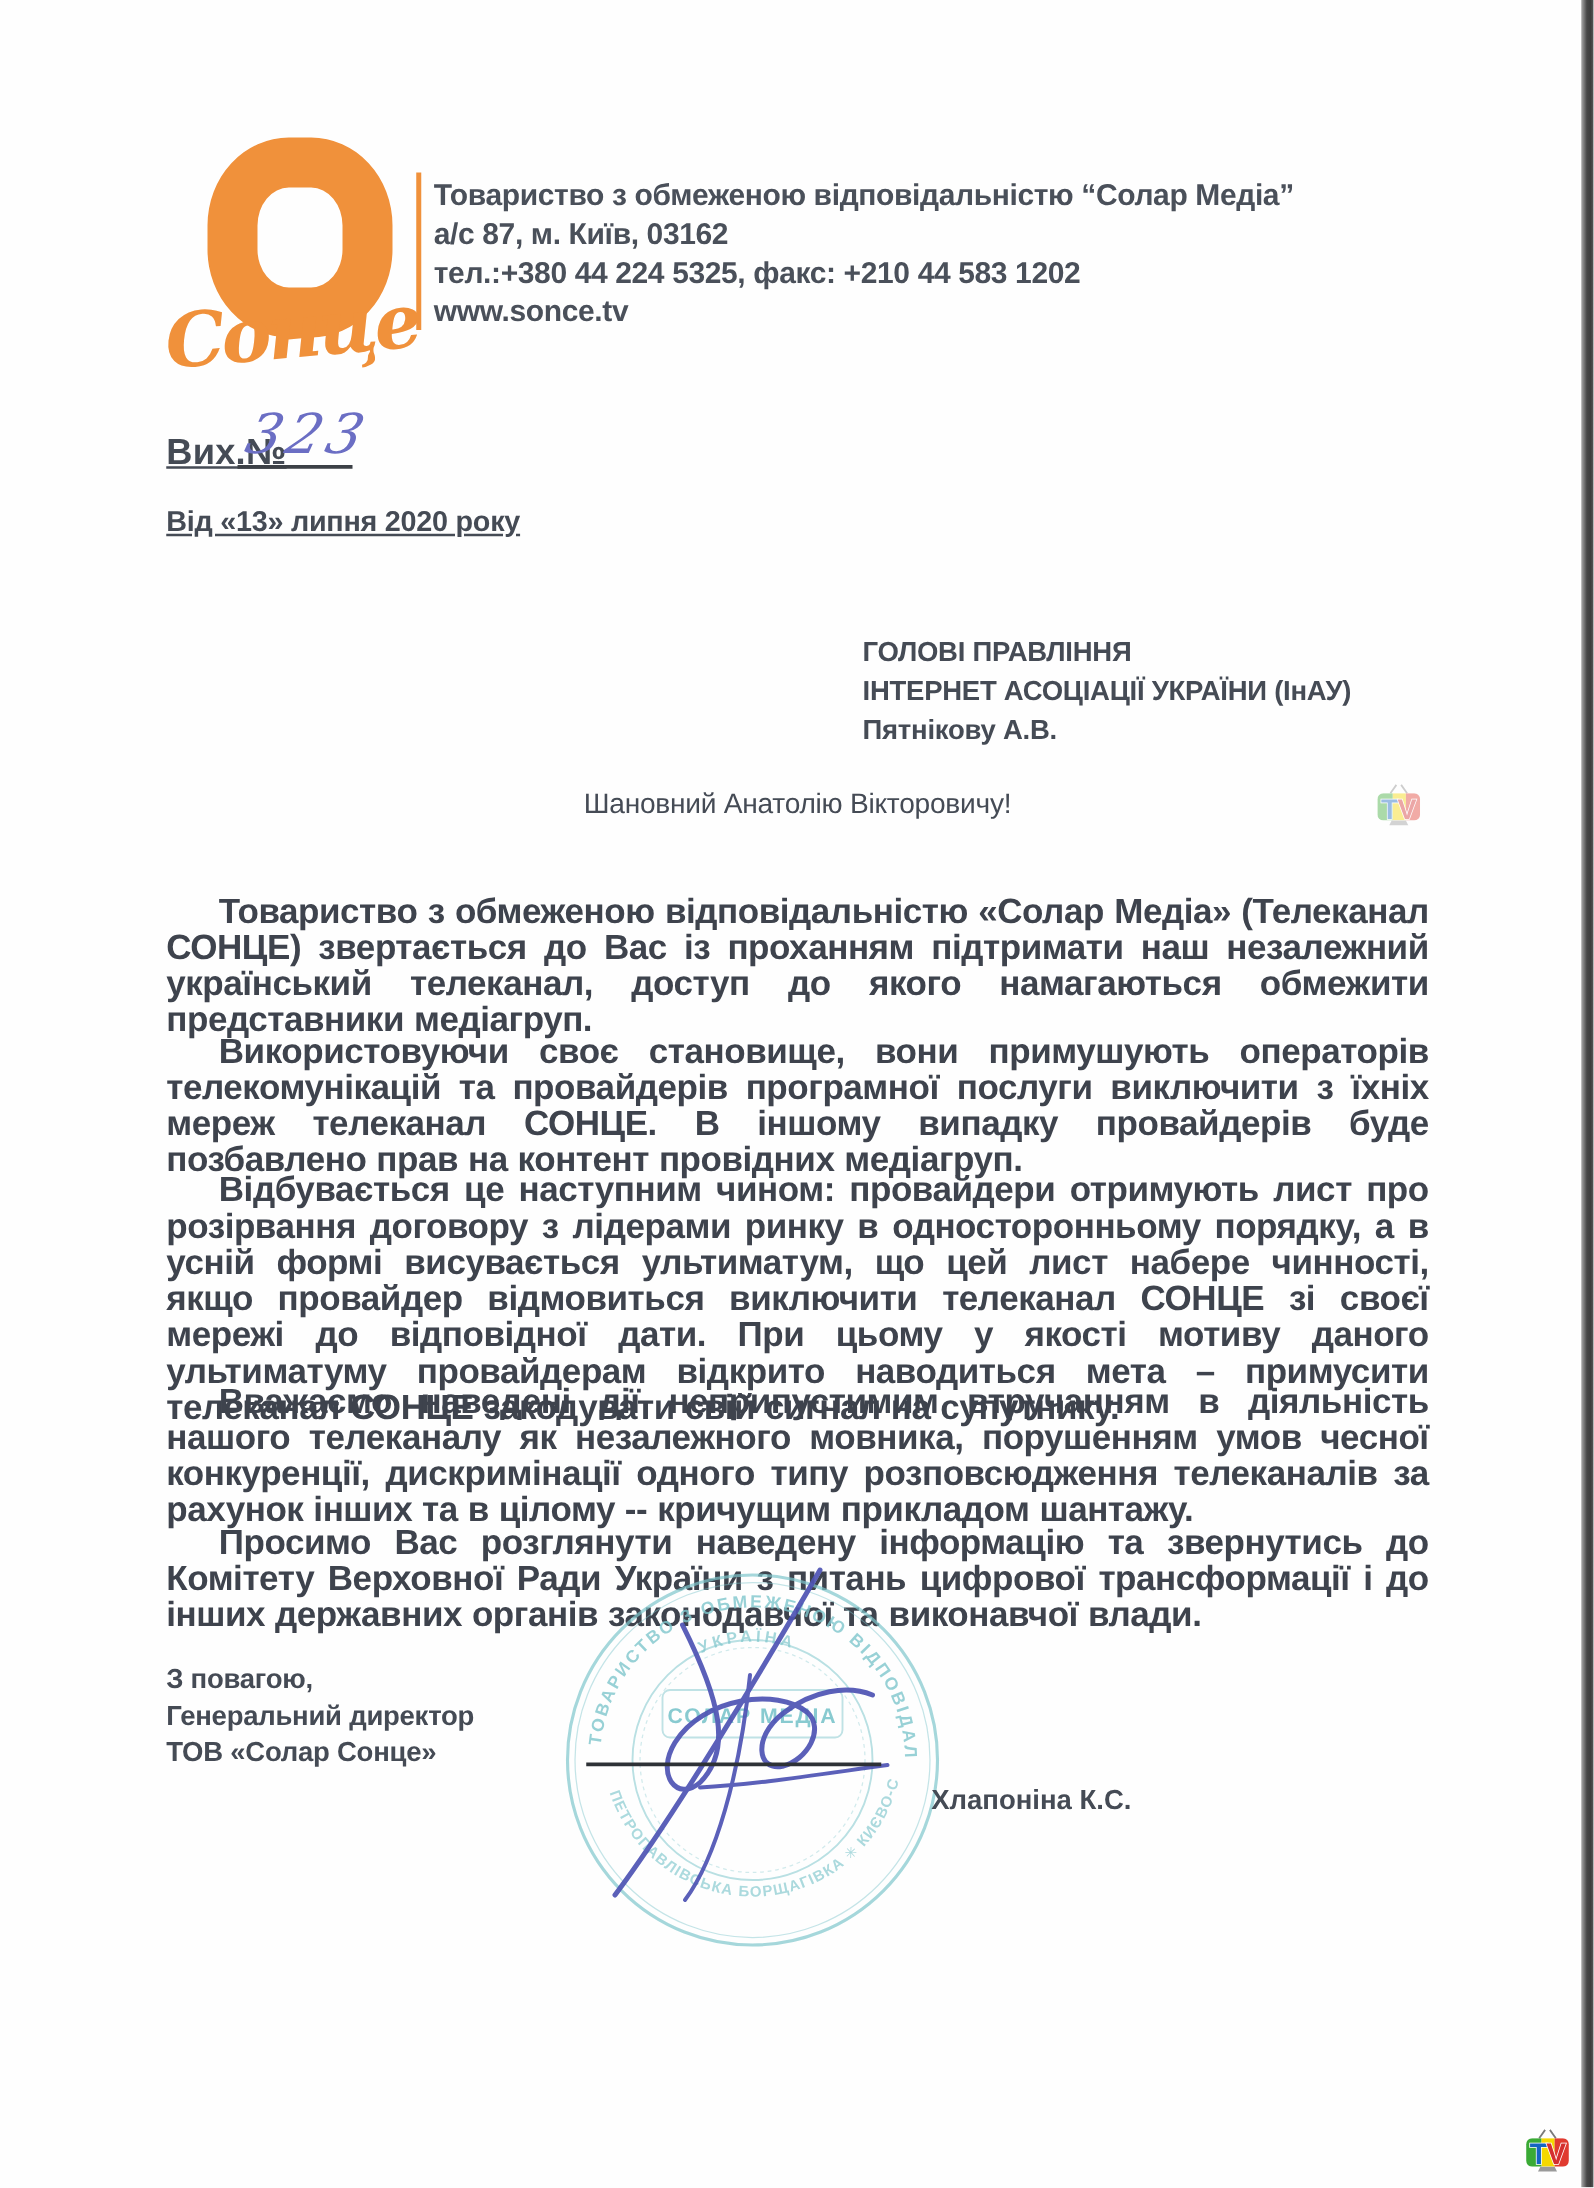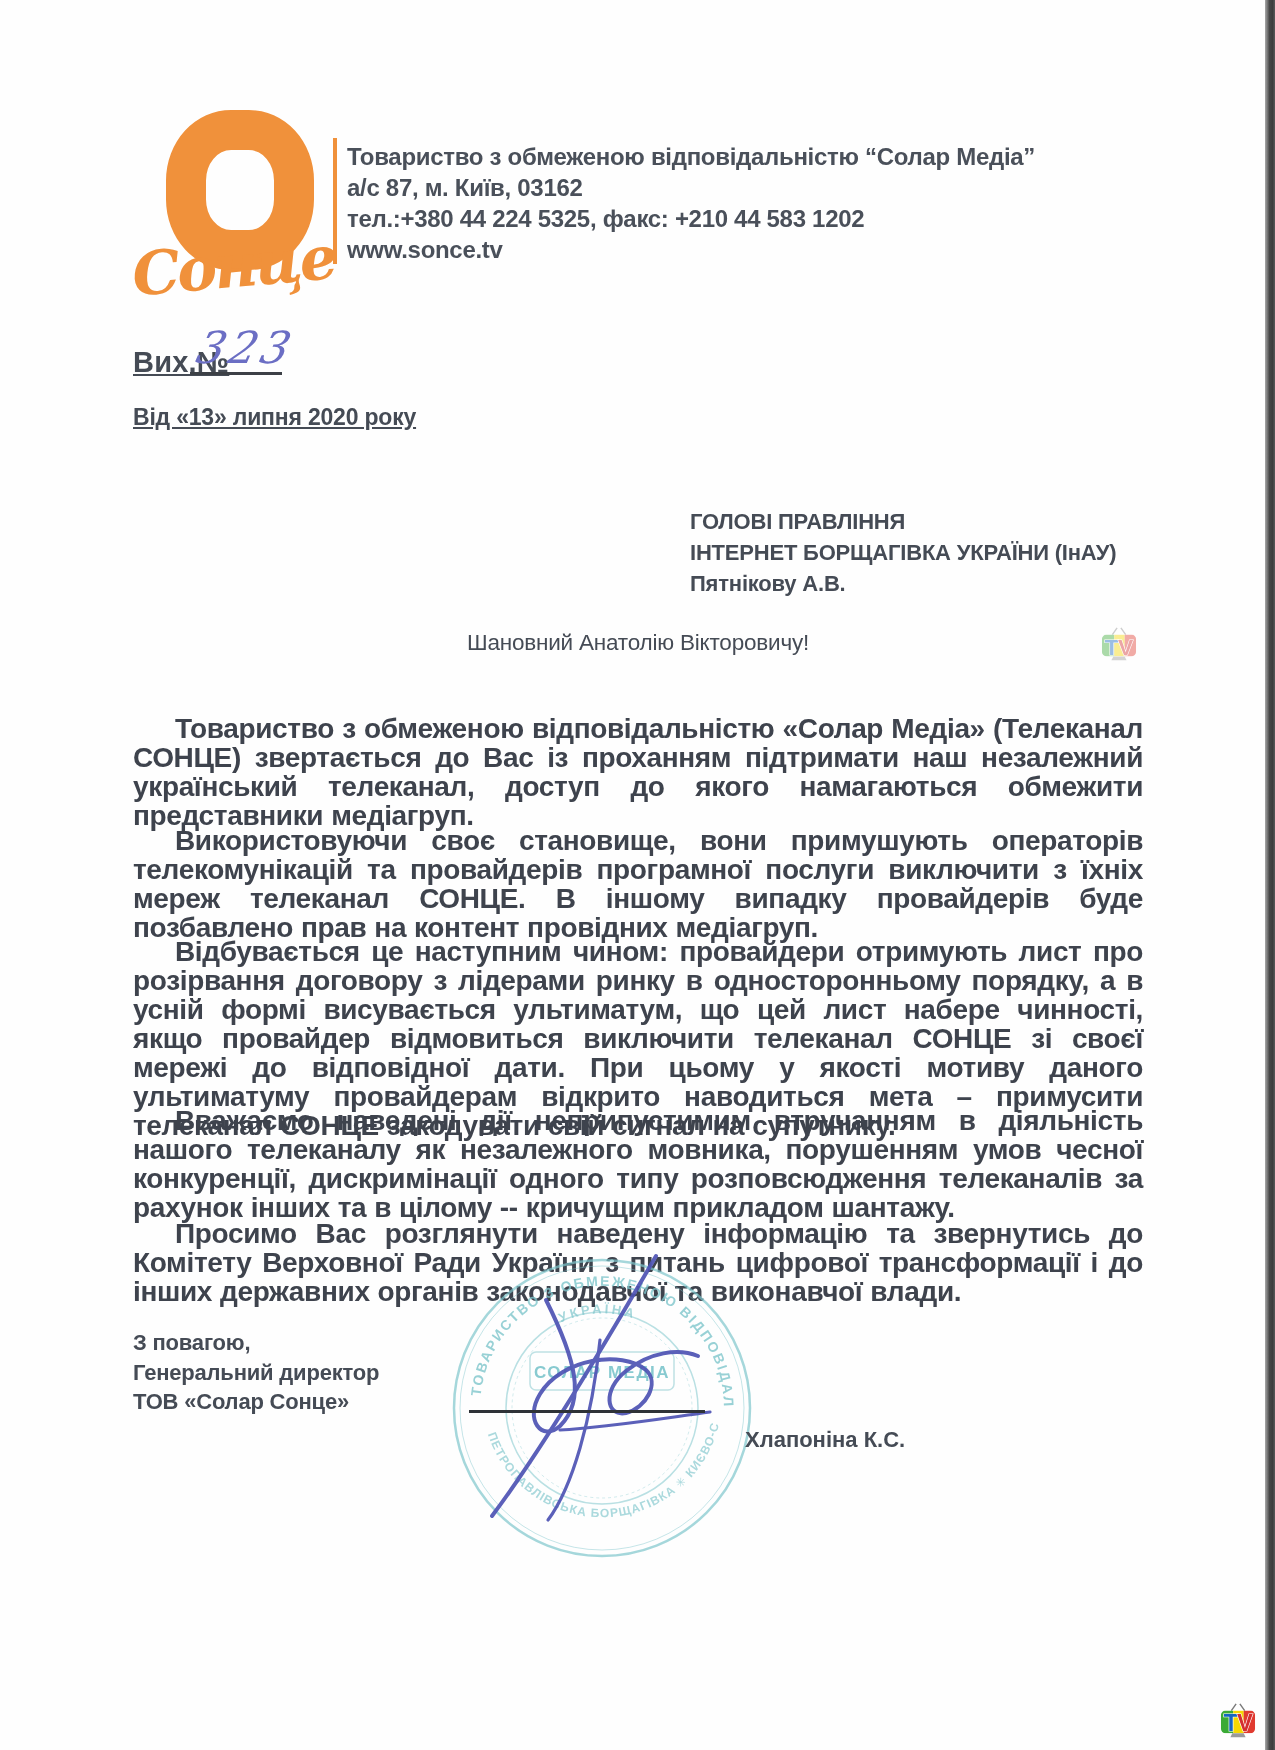--- a/index.html
+++ b/index.html
@@ -77,21 +77,21 @@
     </div>
   </div>
 
   <div class="out-label"><span class="u">Вих.№</span></div>
   <div class="out-hand">323</div>
   <div class="out-underline"></div>
   <div class="date-line">Від «13» липня 2020 року</div>
 
   <div class="addressee">
     <div>ГОЛОВІ ПРАВЛІННЯ</div>
-    <div>ІНТЕРНЕТ БОРЩАГІВКА УКРАЇНИ (ІнАУ)</div>
+    <div>ІНТЕРНЕТ АСОЦІАЦІЇ УКРАЇНИ (ІнАУ)</div>
     <div>Пятнікову А.В.</div>
   </div>
 
   <div class="salutation">Шановний Анатолію Вікторовичу!</div>
   <p class="para p1">Товариство з обмеженою відповідальністю «Солар Медіа» (Телеканал СОНЦЕ) звертається до Вас із проханням підтримати наш незалежний український телеканал, доступ до якого намагаються обмежити представники медіагруп.</p>
   <p class="para p2">Використовуючи своє становище, вони примушують операторів телекомунікацій та провайдерів програмної послуги виключити з їхніх мереж телеканал СОНЦЕ. В іншому випадку провайдерів буде позбавлено прав на контент провідних медіагруп.</p>
   <p class="para p3">Відбувається це наступним чином: провайдери отримують лист про розірвання договору з лідерами ринку в односторонньому порядку, а в усній формі висувається ультиматум, що цей лист набере чинності, якщо провайдер відмовиться виключити телеканал СОНЦЕ зі своєї мережі до відповідної дати. При цьому у якості мотиву даного ультиматуму провайдерам відкрито наводиться мета – примусити телеканал СОНЦЕ закодувати свій сигнал на супутнику.</p>
   <p class="para p4">Вважаємо наведені дії неприпустимим втручанням в діяльність нашого телеканалу як незалежного мовника, порушенням умов чесної конкуренції, дискримінації одного типу розповсюдження телеканалів за рахунок інших та в цілому -- кричущим прикладом шантажу.</p>
   <p class="para p5">Просимо Вас розглянути наведену інформацію та звернутись до Комітету Верховної Ради України з питань цифрової трансформації і до інших державних органів законодавчої та виконавчої влади.</p>
 

